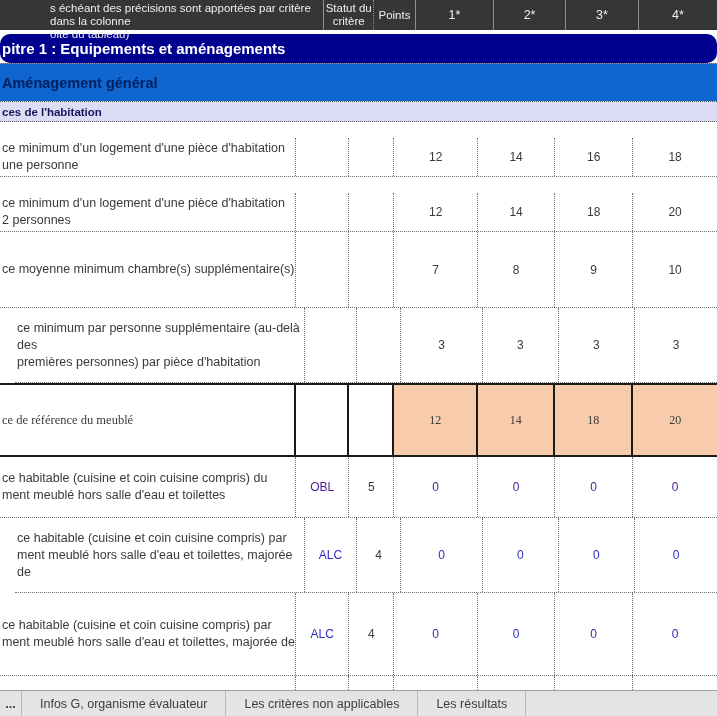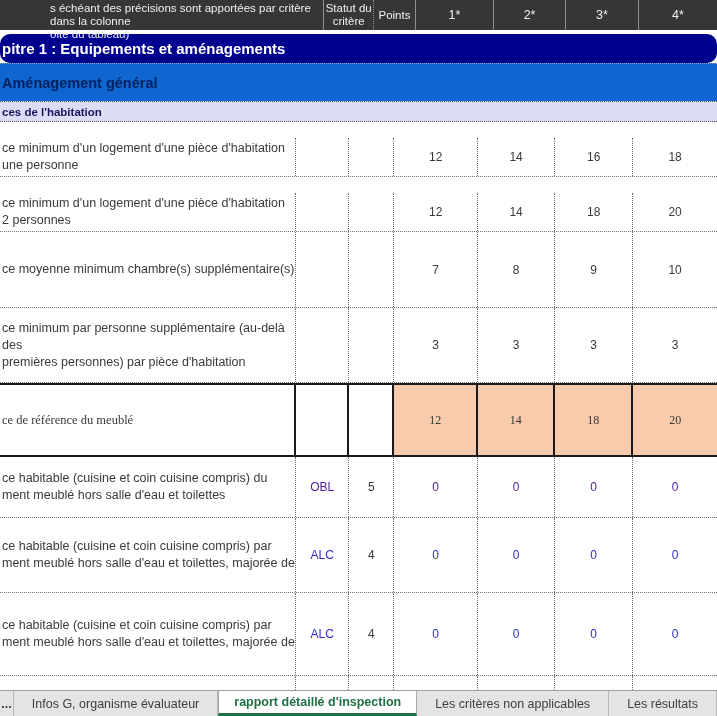--- a/index.html
+++ b/index.html
@@ -33,21 +33,21 @@
 
   
   .row { display:flex; border-bottom:1px dotted #6f6f6f; background:#fff; }
   .cell { border-right:1px dotted #6f6f6f; display:flex; align-items:center;
           justify-content:center; font-size:12px; color:#3a3a3a; }
   .c-label { width:311px; flex-direction:column; align-items:flex-start;
              justify-content:center; padding-left:2px; font-size:12.5px; line-height:17px; }
   .c-statut { width:56px; } .c-points { width:47px; }
   .c-s1 { width:88px; } .c-s2 { width:81px; } .c-s3 { width:82px; }
   .c-s4 { width:88px; border-right:none; }
-  .h39 { height:39px;margin-top:16px; } .h76 { height:76px; } .h75 { height:75px; } .h74 { height:74px; }
+  .h39 { height:39px;margin-top:16px; } .h76 { height:76px; } .h75 { height:75px;margin-left:15px; } .h74 { height:74px; }
   .h61 { height:61px; } .h83 { height:83px; } .h55 { height:55px; }
 
   .row-hl { border-top:2px solid #1a1a1a; border-bottom:2px solid #1a1a1a;font-family:Liberation Serif, serif; }
   .row-hl .cell { border-right:2px solid #1a1a1a; }
   .row-hl .c-s4 { border-right:none; }
   .row-hl .star-cell { background:#F8CBAD; }
 
   .txt-red { color:#4c1d95; }
   .txt-blue { color:#2E2EC0; }
 
@@ -204,18 +204,17 @@
     <div class="cell c-points"></div>
     <div class="cell c-s1"></div>
     <div class="cell c-s2"></div>
     <div class="cell c-s3"></div>
     <div class="cell c-s4"></div>
   </div>
 
   <div class="tabbar">
     <div class="tab tab-ellipsis">...</div>
     <div class="tab tab-inactive">Infos G, organisme évaluateur</div>
-    <div class="tab tab-active">rapport détaillé d'inspection</div>
     <div class="tab tab-inactive">Les critères non applicables</div>
     <div class="tab tab-inactive">Les résultats</div>
   </div>
 
 </div>
 
 </body></html>

